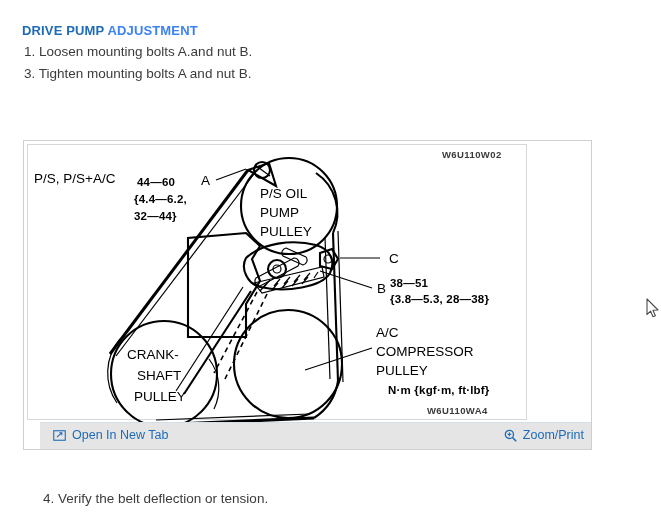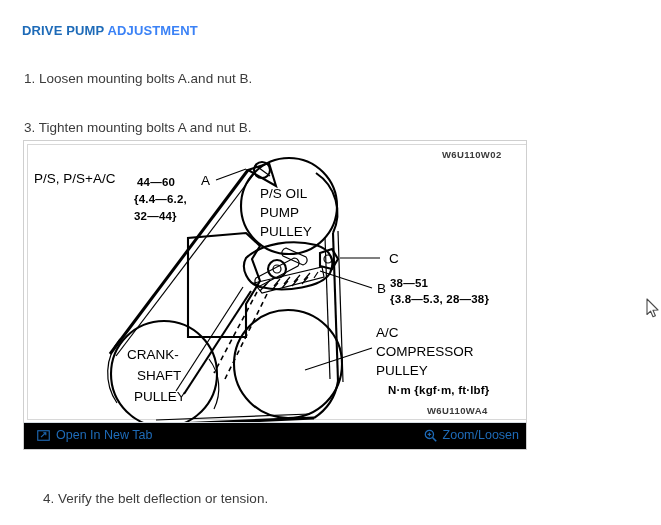--- a/index.html
+++ b/index.html
@@ -36,29 +36,28 @@
     position: absolute;
     left: 24px;
     top: 41px;
     width: 600px;
   }
   .step-line {
     font-size: 13.5px;
     color: #3b3b3b;
     line-height: 22px;
     white-space: nowrap;
-    margin-top: 27px;
   }
 
   
   .figure-frame {
     position: absolute;
     left: 23px;
     top: 140px;
-    width: 504px;
+    width: 569px;
     height: 310px;
     border: 1px solid #cfcfcf;
     background: #ffffff;
     box-sizing: border-box;
   }
   .figure-image-area {
     position: absolute;
     left: 0;
     top: 0;
     right: 0;
@@ -73,25 +72,25 @@
     width: 500px;
     height: 276px;
     border: 1px solid #d8d8d8;
     box-sizing: border-box;
     pointer-events: none;
   }
 
   
   .figure-footer {
     position: absolute;
-    left: 0;
+    left: 16px;
     right: 0;
     bottom: 0;
     height: 27px;
-    background: #000000;
+    background: #e5e5e5;
     border-top: 1px solid #d6dde4;
     box-sizing: border-box;
     text-decoration: underline;
   }
   .footer-link {
     position: absolute;
     top: 5px;
     font-size: 12.5px;
     color: #1e6bb8;
     cursor: pointer;
@@ -280,21 +279,21 @@
     </div>
 
     <div class="footer-link right">
       <span class="glyph">
         <svg width="13" height="13" viewBox="0 0 13 13">
           <circle cx="5.4" cy="5.4" r="4.1" fill="none" stroke="#1e6bb8" stroke-width="1.3"></circle>
           <path d="M8.5 8.5 L12.2 12.2" stroke="#1e6bb8" stroke-width="1.6" fill="none"></path>
           <path d="M3.6 5.4 H7.2 M5.4 3.6 V7.2" stroke="#1e6bb8" stroke-width="1.1" fill="none"></path>
         </svg>
       </span>
-      <span>Zoom/Loosen</span>
+      <span>Zoom/Print</span>
     </div>
 
   </div>
 </div>
 
 <div class="post-step">4. Verify the belt deflection or tension.</div>
 
 <div class="cursor">
   <svg width="14" height="21" viewBox="0 0 14 21">
     <path d="M1 1 L1 16.5 L4.6 13.1 L7.0 18.8 L9.4 17.8 L7.0 12.3 L12 12.0 Z" fill="#ffffff" stroke="#4a4a4a" stroke-width="1.1" stroke-linejoin="round"></path>

